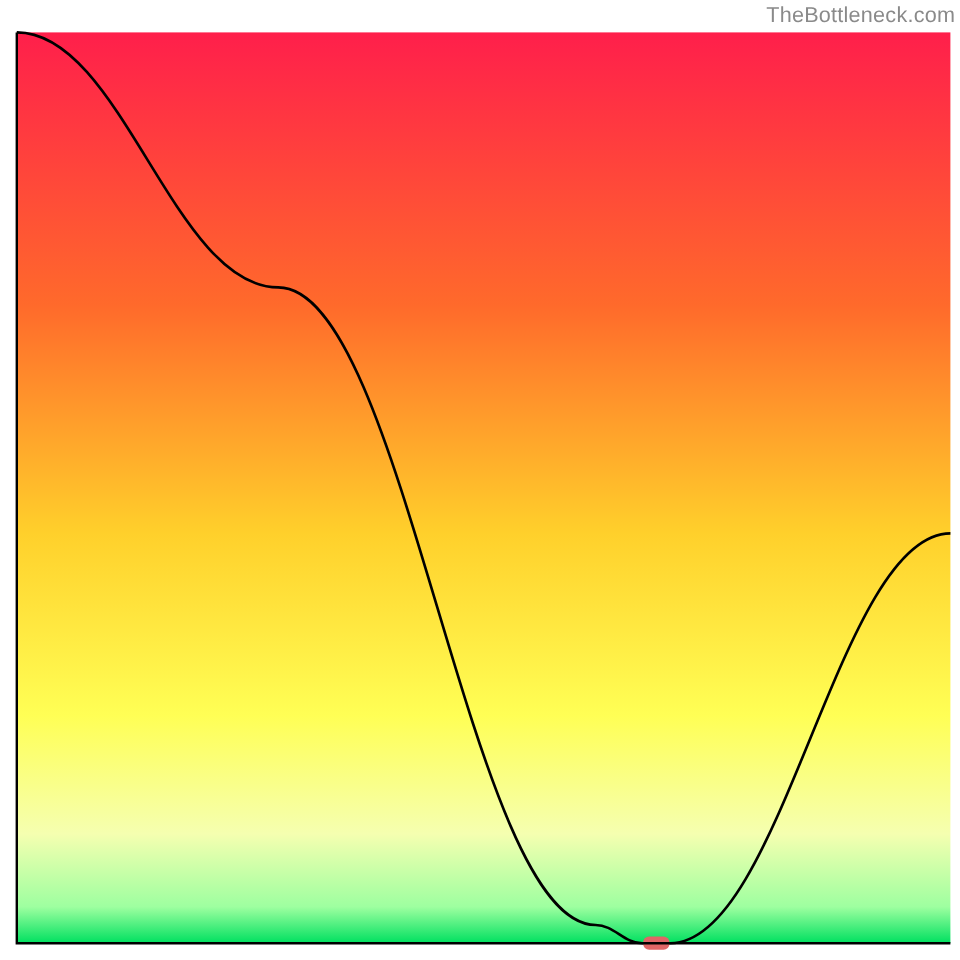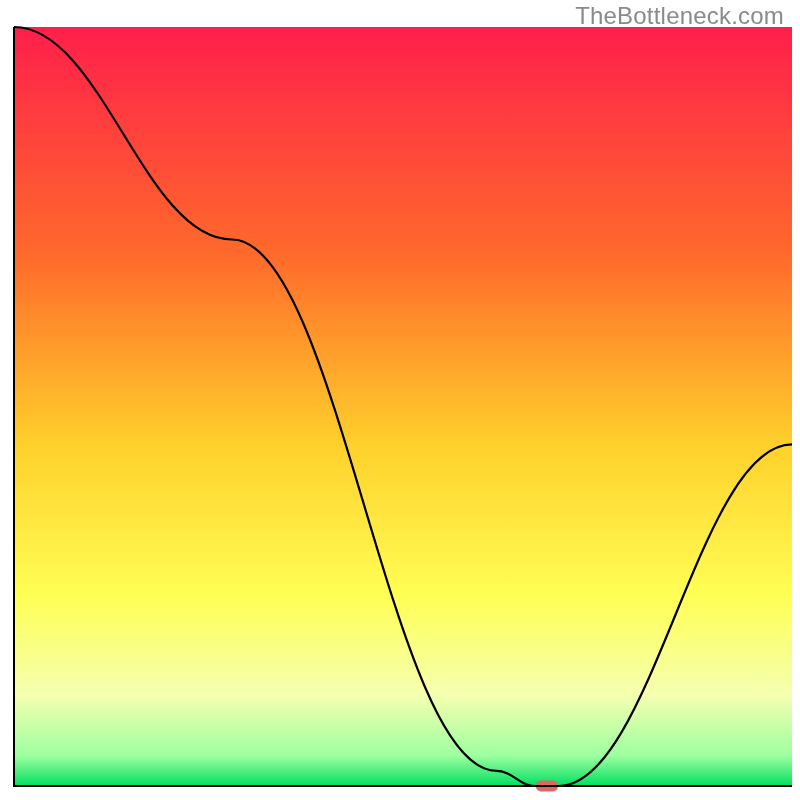--- a/index.html
+++ b/index.html
@@ -11,22 +11,22 @@
     font-family: Arial, Helvetica, sans-serif;
   }
   .container {
     position: relative;
     width: 800px;
     height: 800px;
   }
   .watermark {
     position: absolute;
     top: 2px;
-    right: 16px;
-    font-size: 24px;
+    right: 4px;
+    font-size: 18px;
     color: #8a8a8a;
     z-index: 10;
     letter-spacing: 0.2px;
     font-weight: 500;
     margin-left: 20px;
   }
   svg.chart {
     position: absolute;
     left: 0;
     top: 0;

